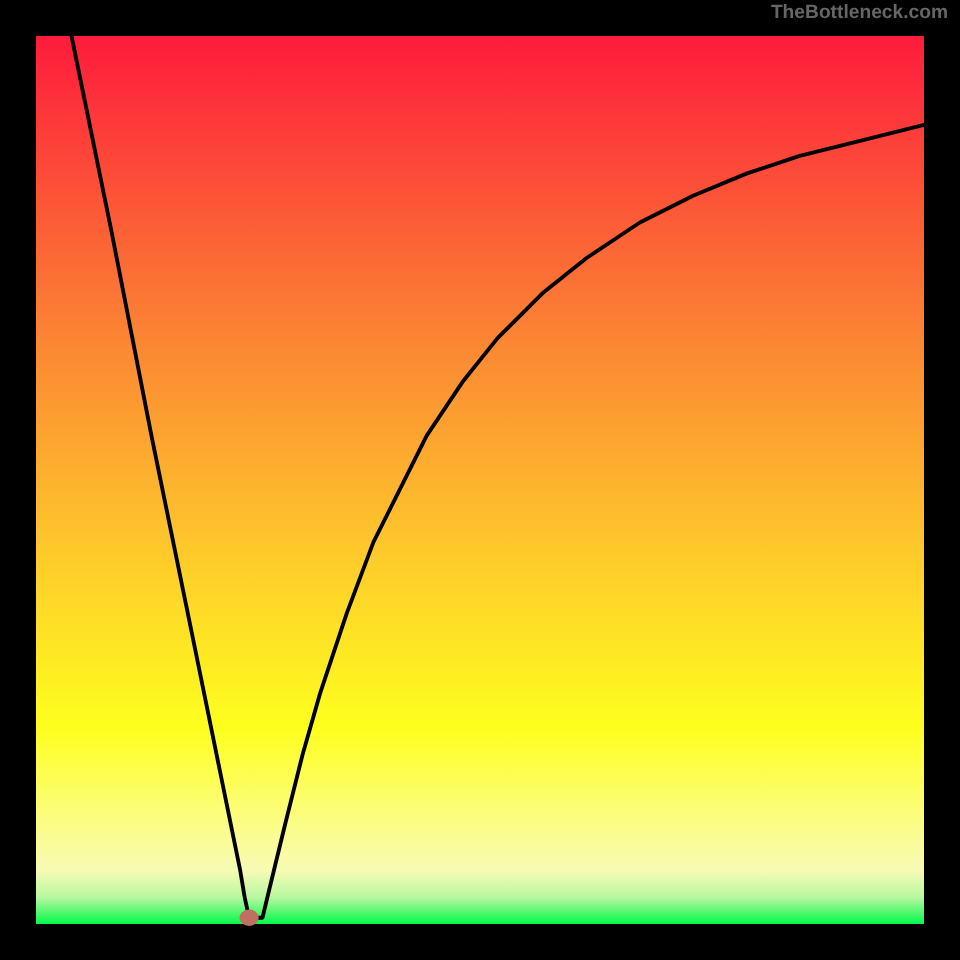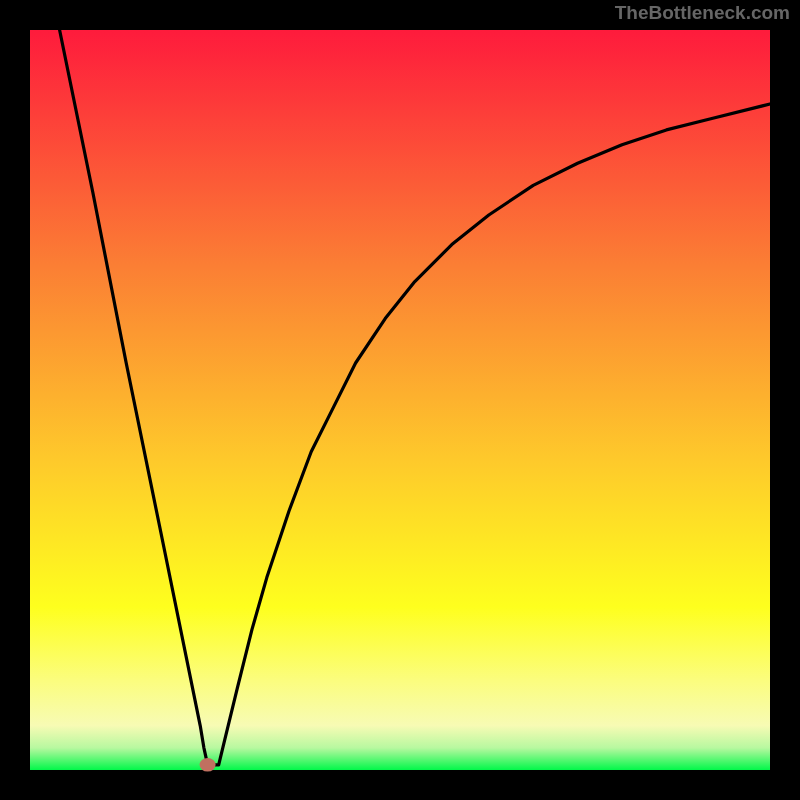--- a/index.html
+++ b/index.html
@@ -15,21 +15,21 @@
     position: relative;
     width: 800px;
     height: 800px;
     background: #000;
   }
   .watermark {
     position: absolute;
     top: 2px;
     right: 10px;
     color: #666;
-    font-size: 19px;
+    font-size: 16px;
     font-weight: 600;
     font-family: Arial, Helvetica, sans-serif;
     z-index: 10;
   }
   svg {
     position: absolute;
     left: 0;
     top: 0;
   }
 </style>

